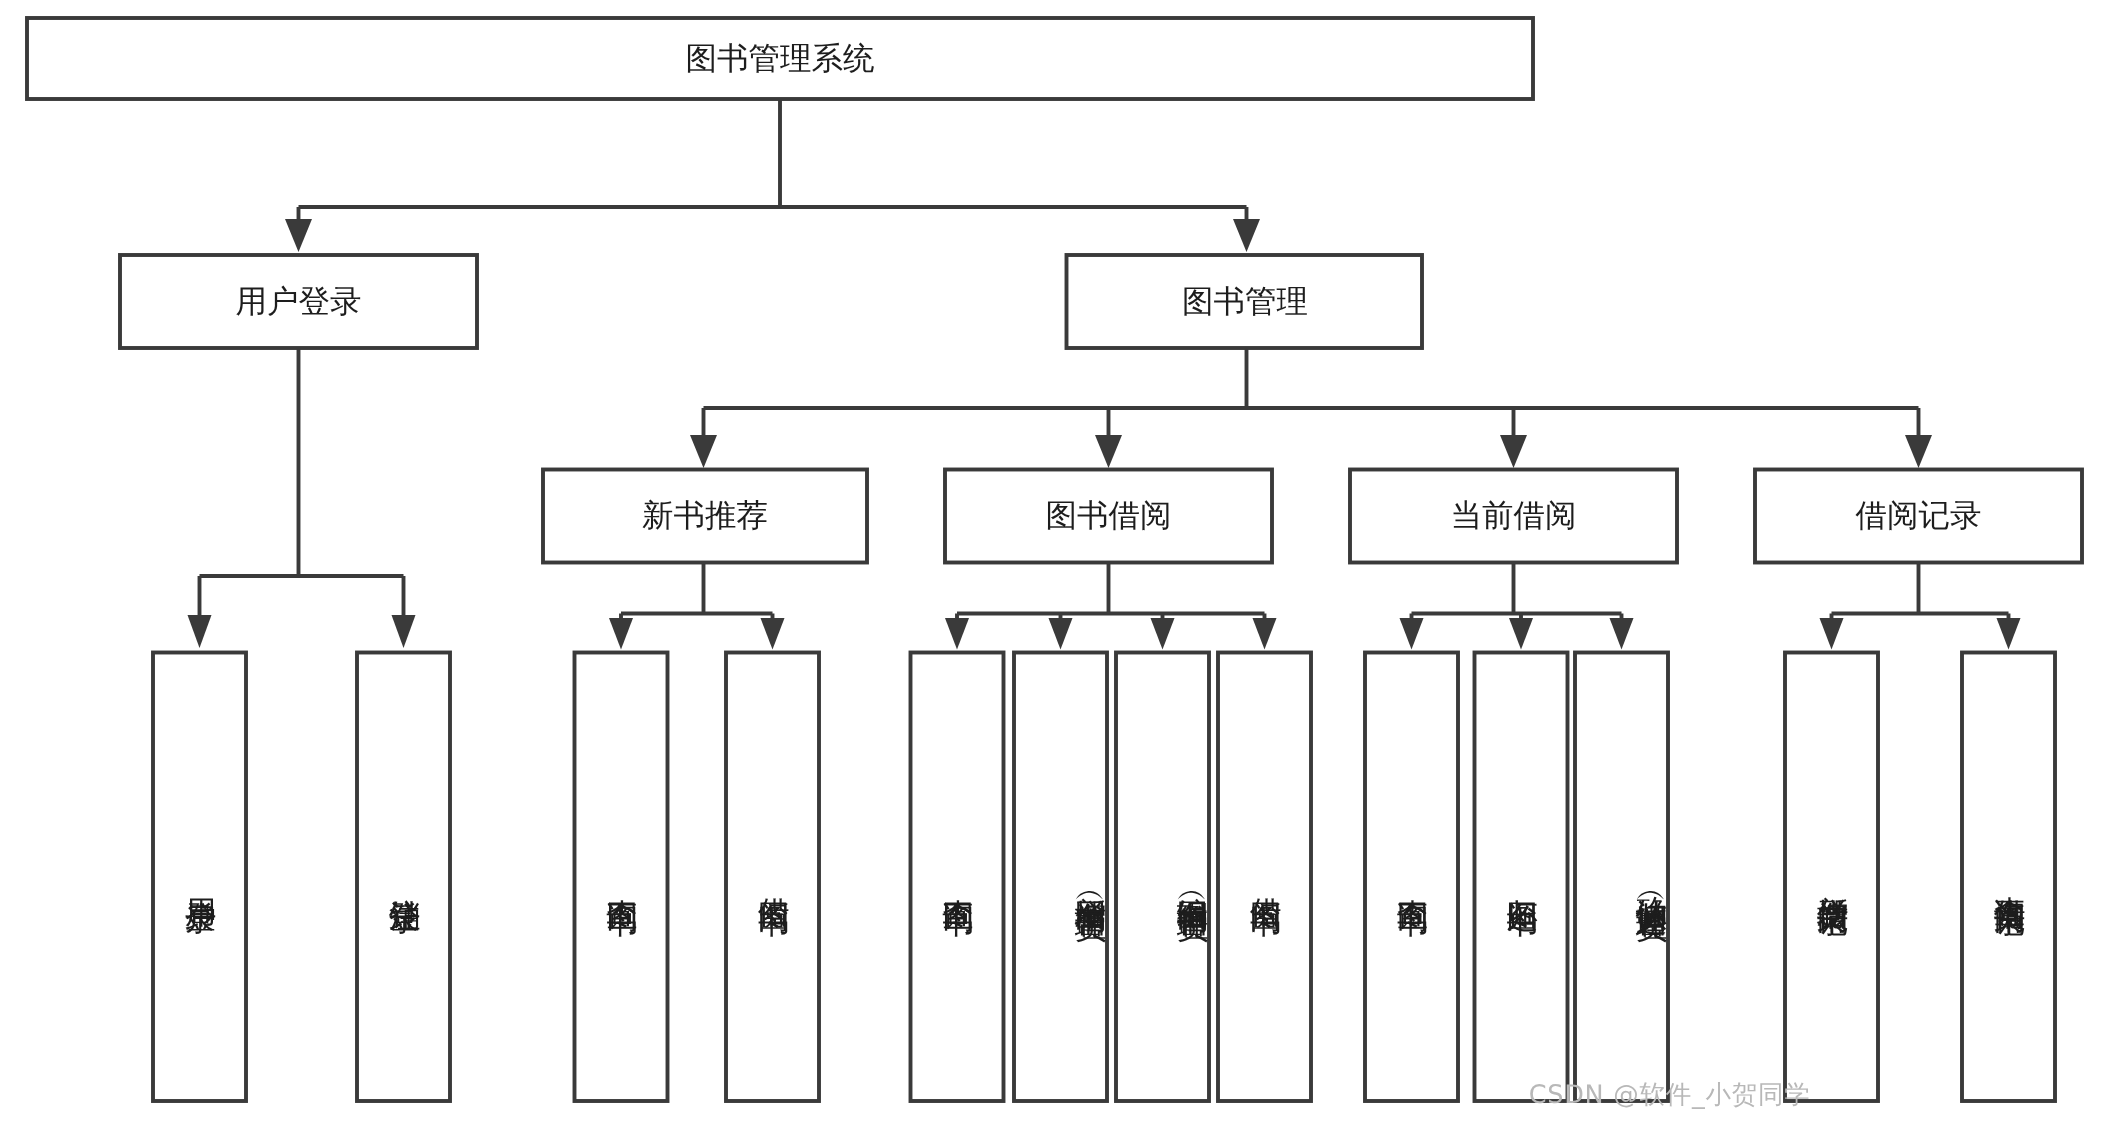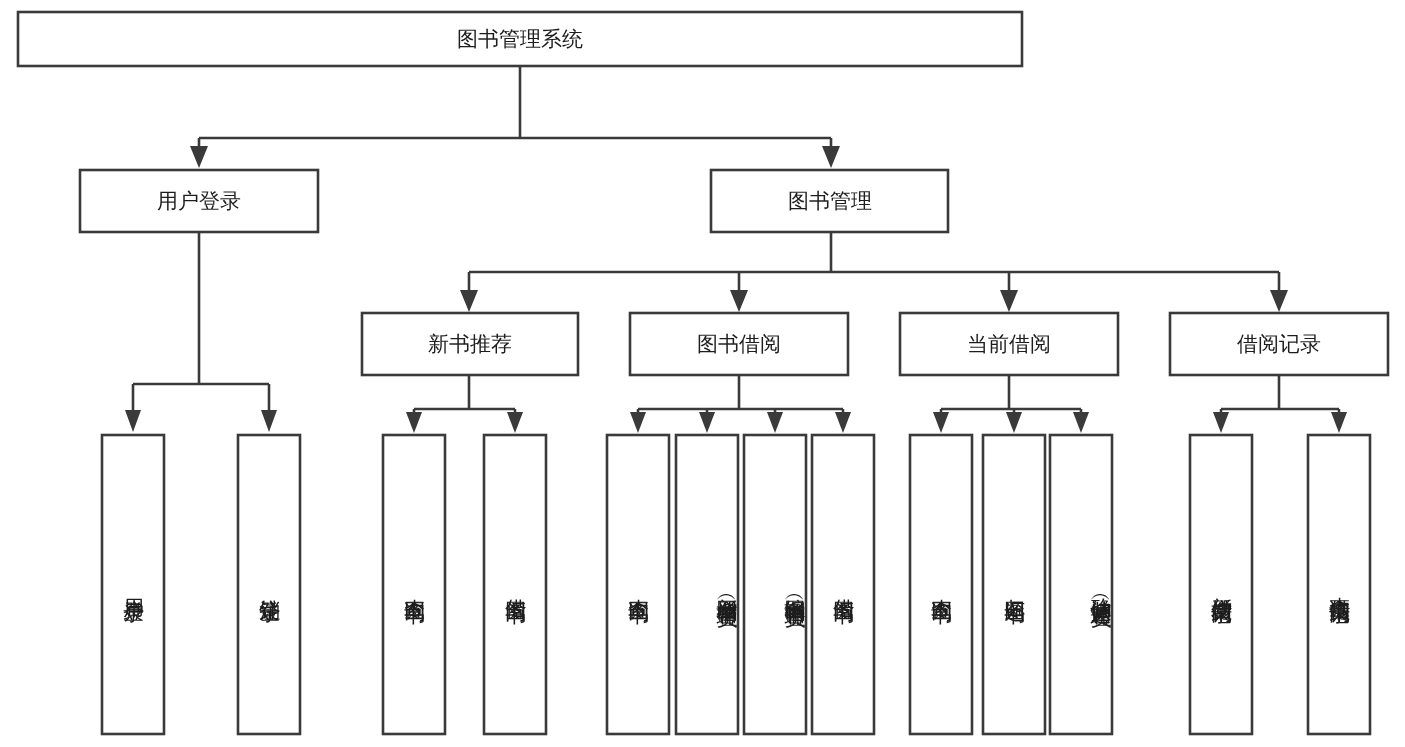--- a/index.html
+++ b/index.html
@@ -211,14 +211,15 @@
   <div class="leaf-label" style="left:607px; top:435px; width:62px; height:299px;">查询图书</div>
   <div class="leaf-label" style="left:676px; top:435px; width:62px; height:299px; align-items:flex-start; padding-top:6px; box-sizing:border-box;">新增图书（管理员）</div>
   <div class="leaf-label" style="left:744px; top:435px; width:62px; height:299px; align-items:flex-start; padding-top:6px; box-sizing:border-box;">编辑图书（管理员）</div>
   <div class="leaf-label" style="left:812px; top:435px; width:62px; height:299px;">借阅图书</div>
   <div class="leaf-label" style="left:910px; top:435px; width:62px; height:299px;">查询图书</div>
   <div class="leaf-label" style="left:983px; top:435px; width:62px; height:299px;">归还图书</div>
   <div class="leaf-label" style="left:1050px; top:435px; width:62px; height:299px; align-items:flex-start; padding-top:6px; box-sizing:border-box;">确认归还（管理员）</div>
   <div class="leaf-label" style="left:1190px; top:435px; width:62px; height:299px;">新增借阅记录</div>
   <div class="leaf-label" style="left:1308px; top:435px; width:62px; height:299px;">查询借阅记录</div>
 
+  <div class="watermark">CSDN @软件_小贺同学</div>
 
 </div>
 
 </body></html>

